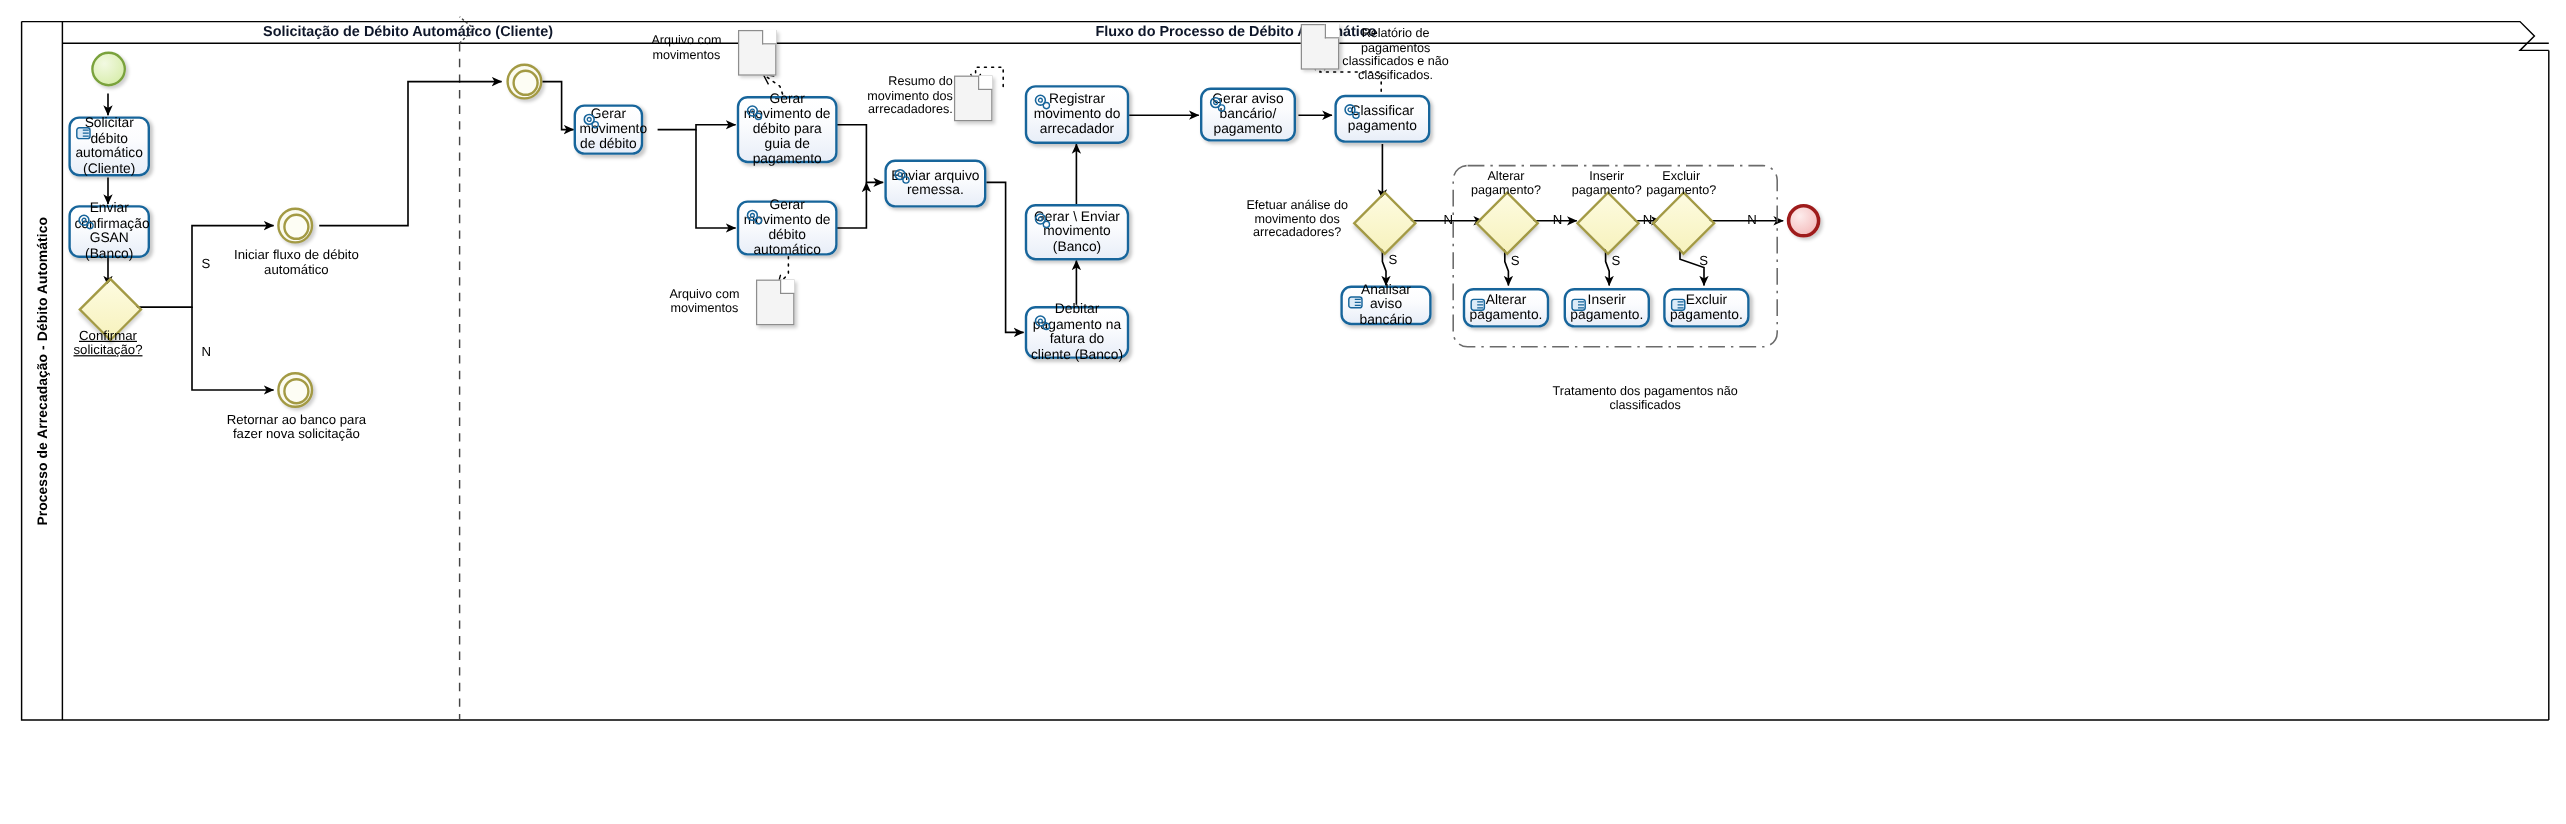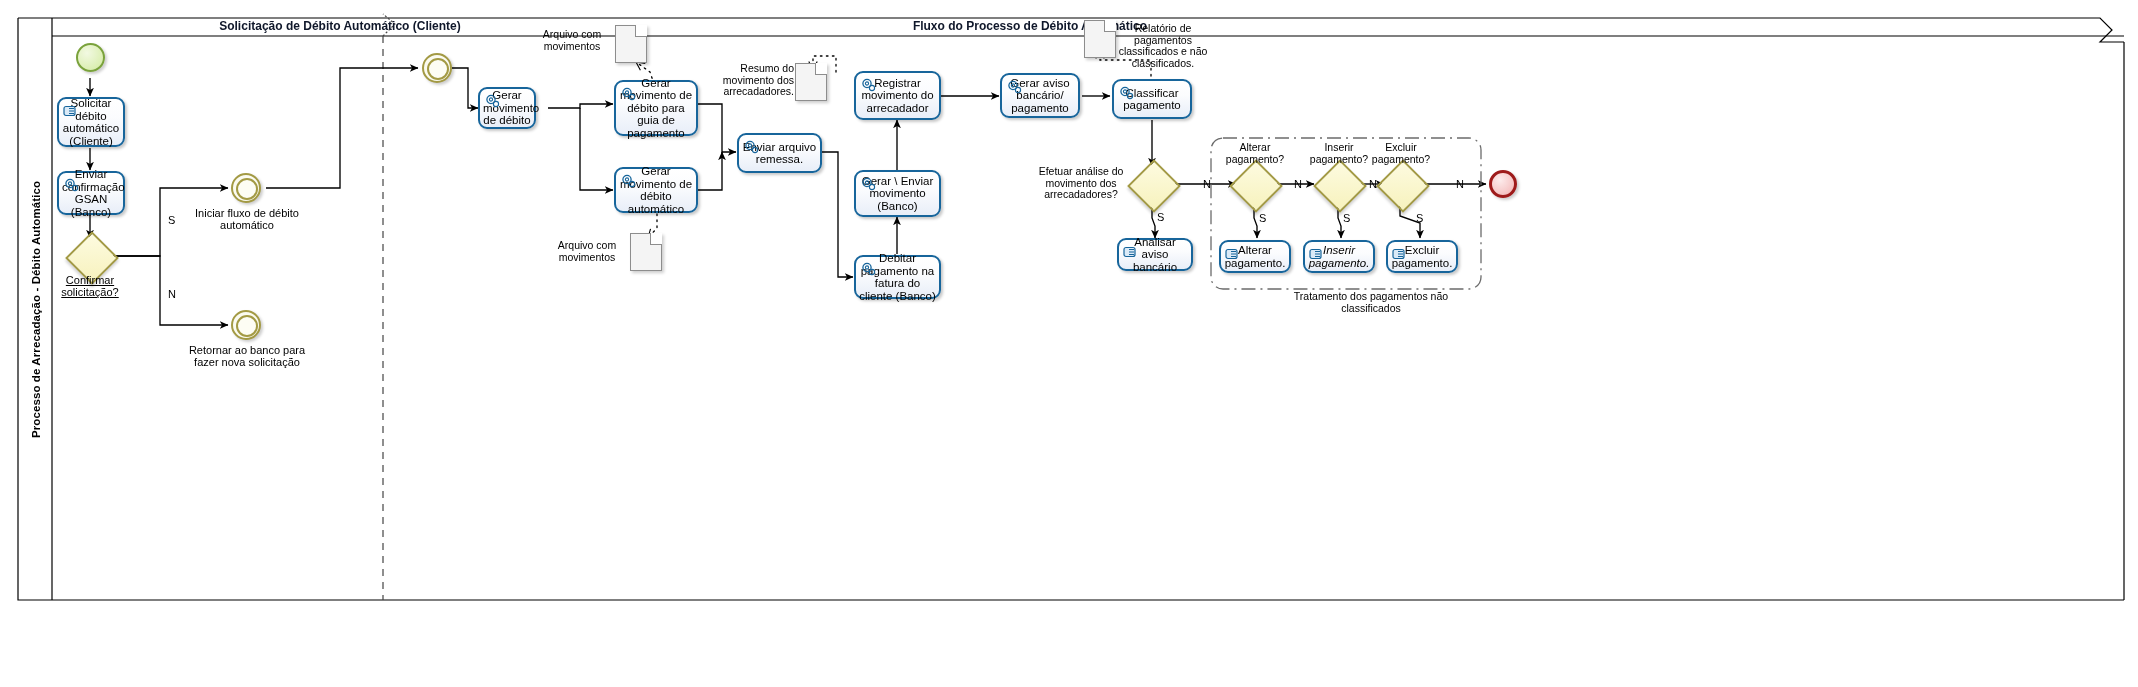--- a/index.html
+++ b/index.html
@@ -50,21 +50,21 @@
   .lab-sm{font-size:10.5px;line-height:11.5px;}
   .flowlab{position:absolute;font-size:11px;color:#000;}
 
   
   .pool-title{
     position:absolute;writing-mode:vertical-rl;transform:rotate(180deg);
     font-weight:bold;font-size:11.5px;letter-spacing:0.1px;color:#000;
     display:flex;align-items:center;justify-content:center;
   }
   .phase-title{position:absolute;font-weight:bold;font-size:12px;color:#0f172a;text-align:center;}
-  .group-cap{position:absolute;font-size:10.5px;line-height:12px;text-align:center;color:#000;}
+  .group-cap{position:absolute;font-size:10.5px;line-height:12px;text-align:center;color:#000;margin-top:30px;}
 </style>
 </head>
 <body>
 
 <div id="canvas">
 
   <svg class="layer" viewBox="0 0 2138 687" xmlns="http://www.w3.org/2000/svg">
     <defs>
       <marker id="ar" markerWidth="9" markerHeight="9" refX="8.2" refY="4.5" orient="auto" markerUnits="userSpaceOnUse">
         <path d="M0,0.6 L8.6,4.5 L0,8.4 L2.3,4.5 Z" fill="#000"></path>
@@ -306,21 +306,21 @@
   <div class="node task" style="left:1219px;top:240px;width:72px;height:33px;">
     <span class="tico">
       <svg viewBox="0 0 18 16" width="18" height="16">
           <rect x="1" y="3.5" width="11" height="9" rx="2" fill="#dbeaf7" stroke="#17659b" stroke-width="1.2"></rect>
           <path d="M6,5.5 h5 M6,8 h5 M6,10.5 h5" stroke="#17659b" stroke-width="1.1" fill="none"></path>
         </svg>
     </span>
     <span class="lbl">Alterar pagamento.</span>
   </div>
 
-  <div class="node task" style="left:1303px;top:240px;width:72px;height:33px;font-style:italic;">
+  <div class="node task" style="left:1303px;top:240px;width:72px;height:33px;">
     <span class="tico">
       <svg viewBox="0 0 18 16" width="18" height="16">
           <rect x="1" y="3.5" width="11" height="9" rx="2" fill="#dbeaf7" stroke="#17659b" stroke-width="1.2"></rect>
           <path d="M6,5.5 h5 M6,8 h5 M6,10.5 h5" stroke="#17659b" stroke-width="1.1" fill="none"></path>
         </svg>
     </span>
     <span class="lbl">Inserir pagamento.</span>
   </div>
 
   <div class="node task" style="left:1386px;top:240px;width:72px;height:33px;">

